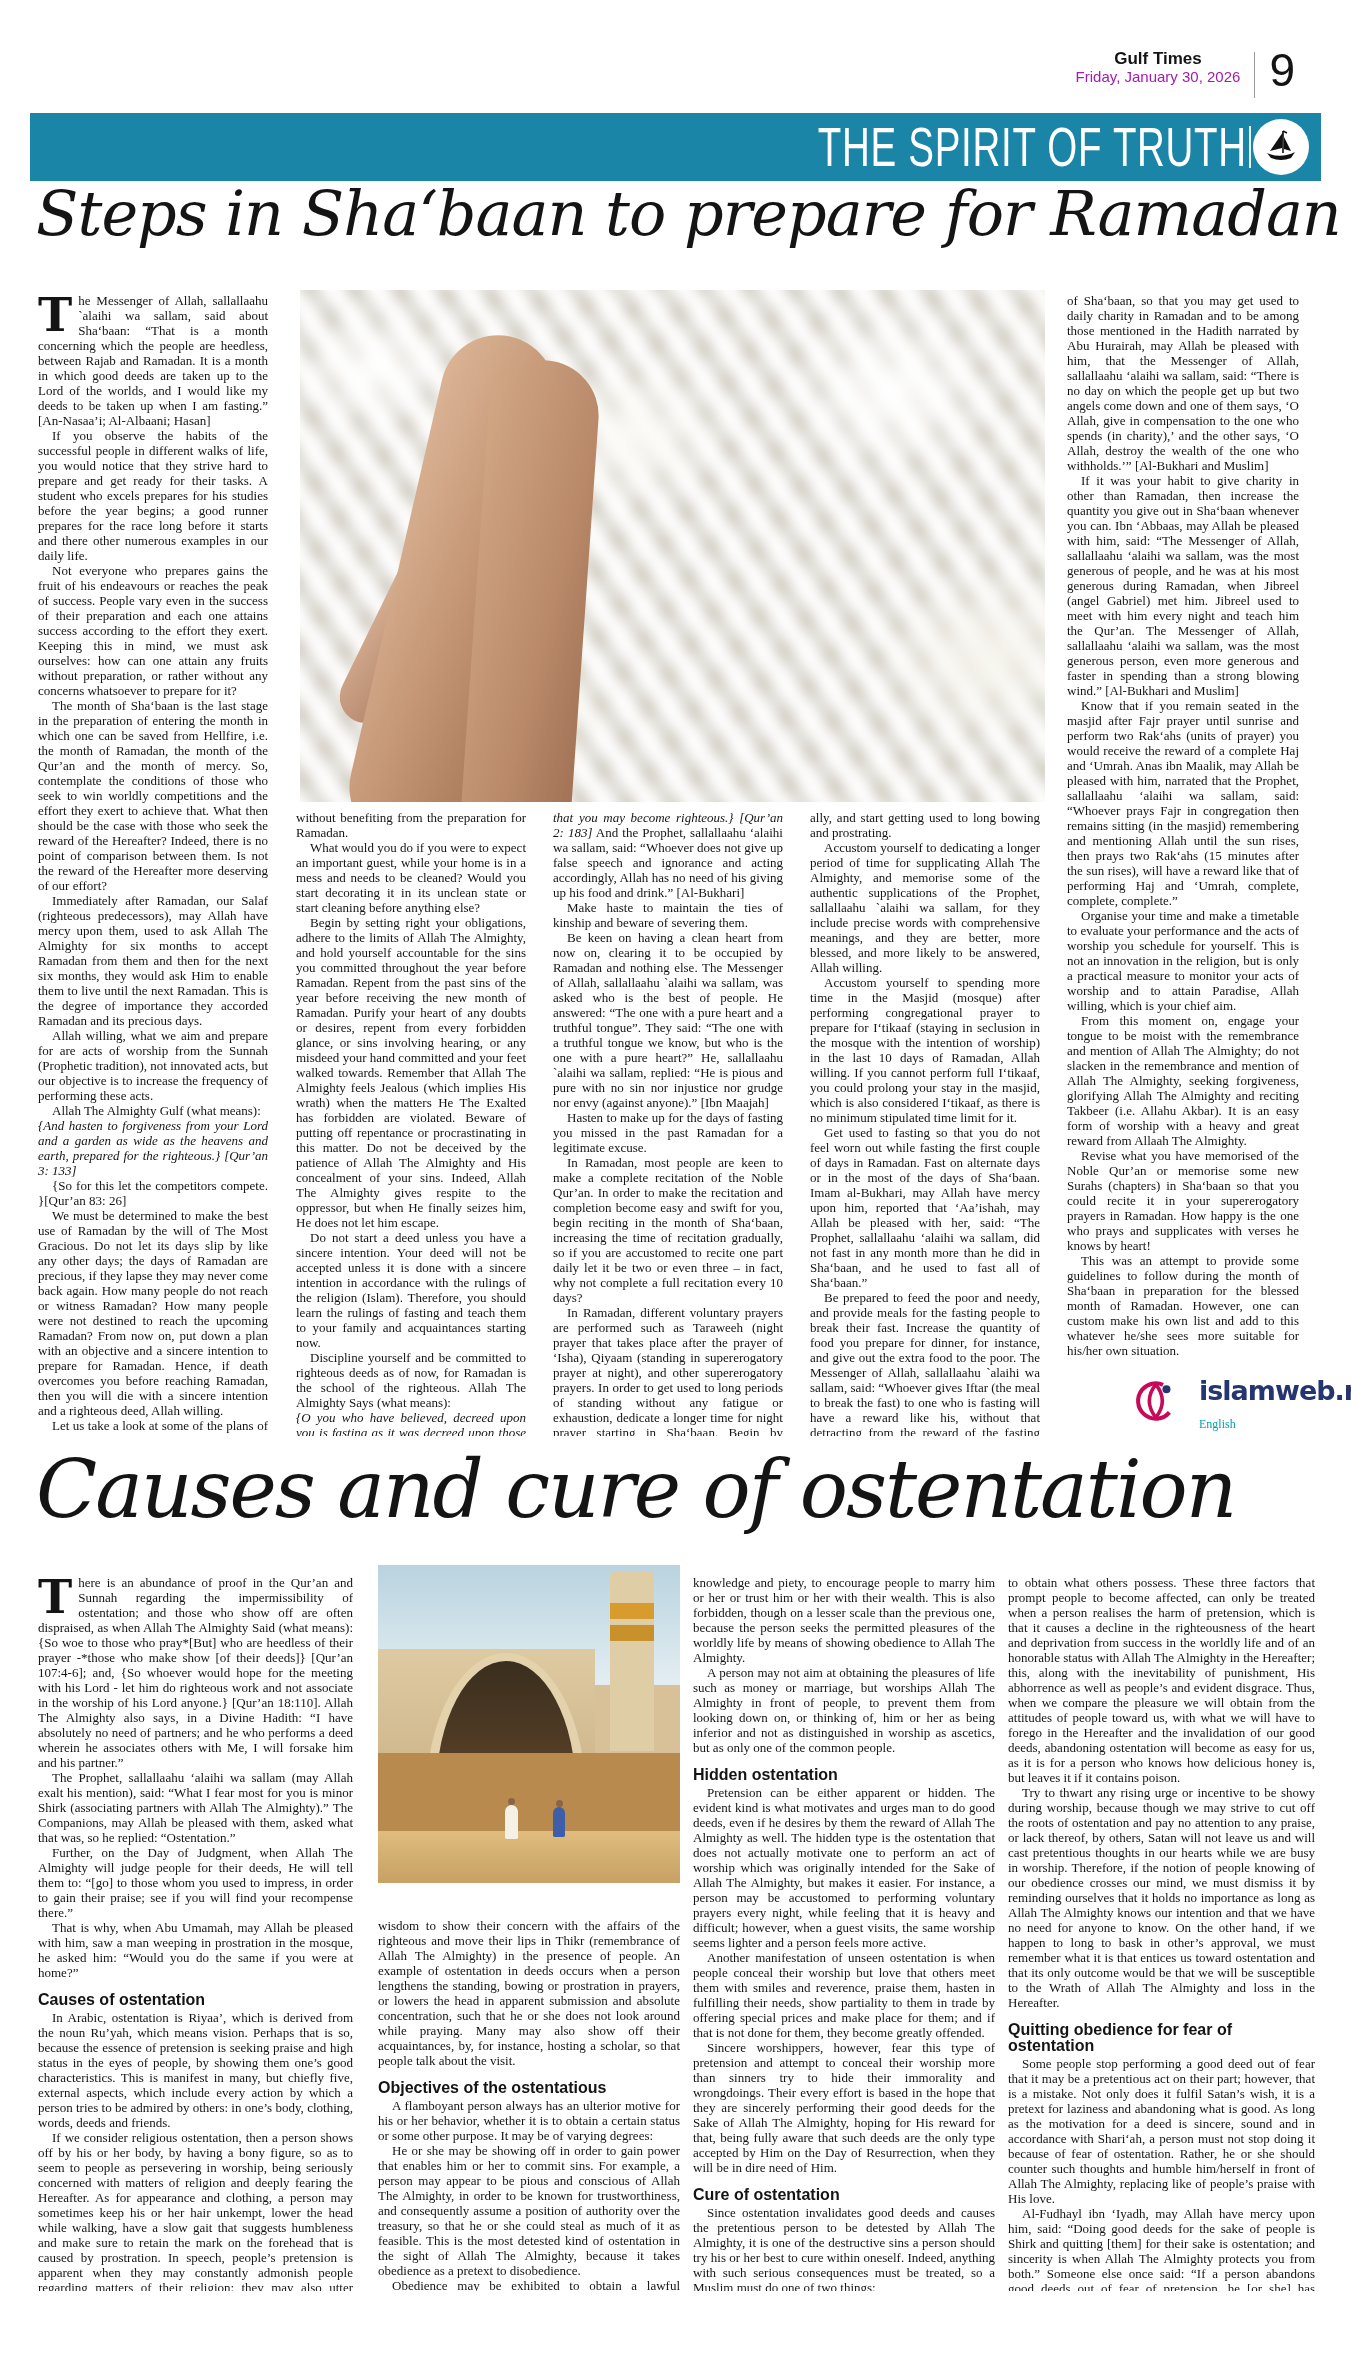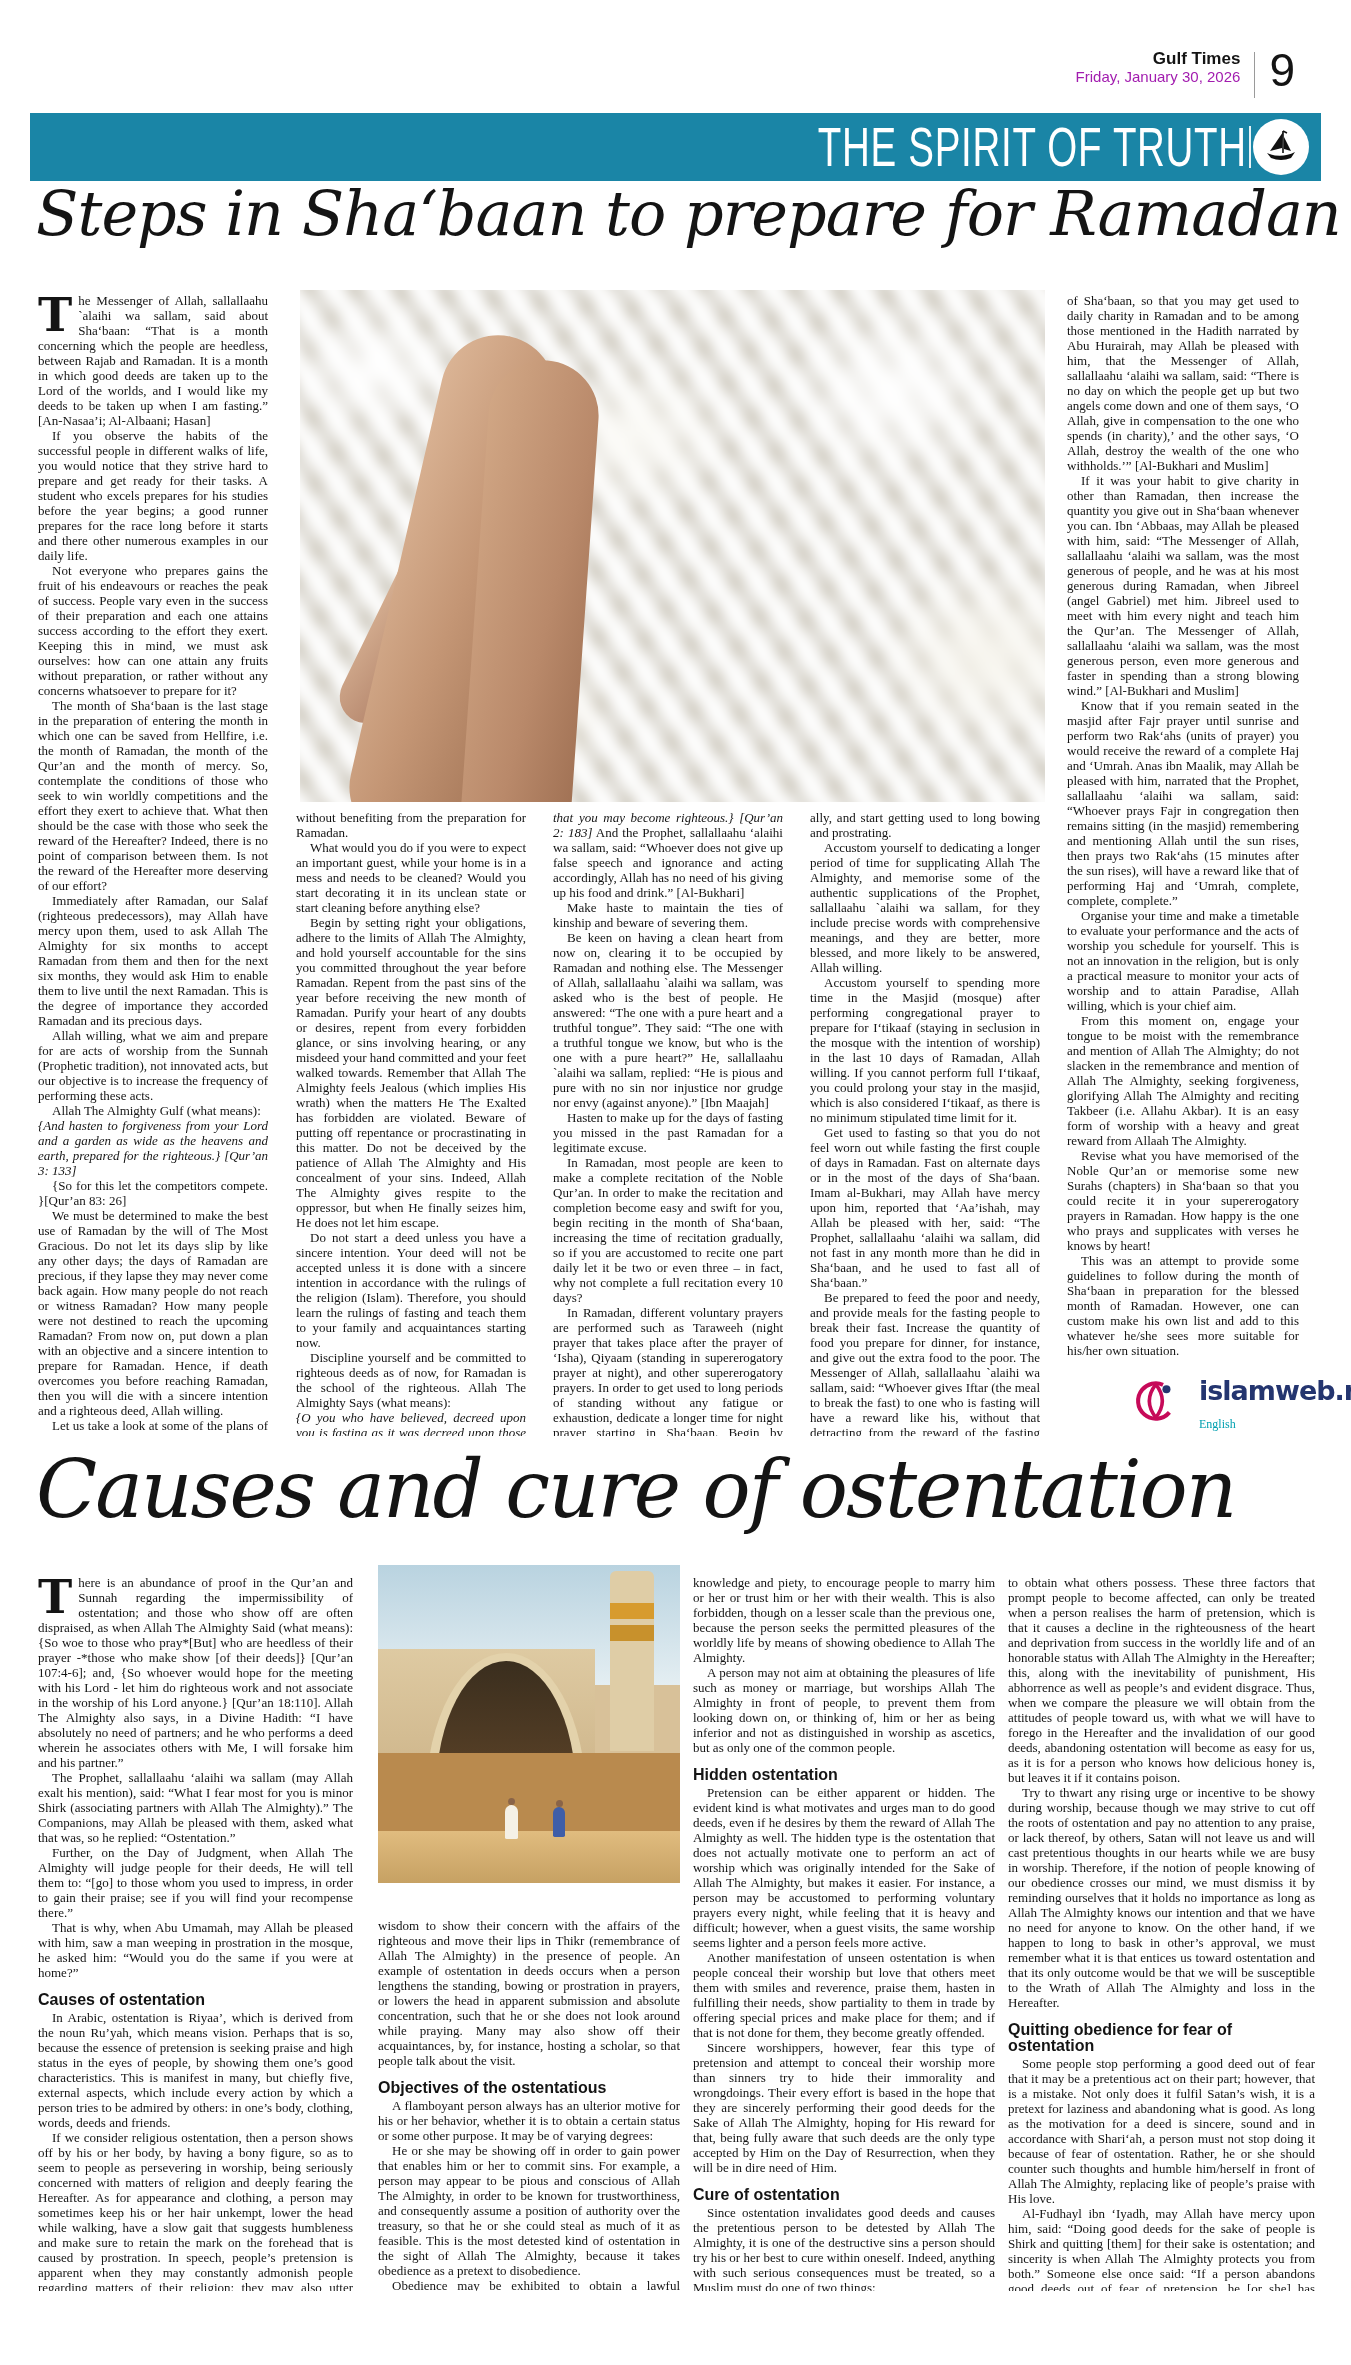--- a/index.html
+++ b/index.html
@@ -1,19 +1,19 @@
 <!DOCTYPE html>
 <html><head>
 <meta charset="utf-8">
 <style>
   html,body{margin:0;padding:0;background:#fff;}
   .page{position:relative;width:1351px;height:2365px;background:#fff;font-family:"Liberation Serif",serif;color:#141414;overflow:hidden;}
   
   .masthead{position:absolute;top:50px;right:56px;display:flex;align-items:flex-start;gap:14px;}
-  .mh-text{text-align:right;font-family:"Liberation Sans",sans-serif;}
+  .mh-text{text-align:center;font-family:"Liberation Sans",sans-serif;}
   .paper{font-weight:bold;font-size:17px;line-height:1.05;}
   .date{font-size:15px;line-height:1.25;color:#a21caf;}
   .mh-rule{width:1px;height:46px;background:#9a9a9a;margin-top:2px;}
   .pageno{font-family:"Liberation Sans",sans-serif;font-weight:400;font-size:46px;line-height:44px;margin-top:-2px;}
   
   .banner{position:absolute;left:30px;top:113px;width:1291px;height:68px;display:flex;align-items:center;justify-content:flex-end;gap:2px;padding-right:12px;box-sizing:border-box;}
   .banner-title{color:#fff;font-family:"Liberation Sans",sans-serif;font-size:55px;font-weight:400;letter-spacing:1px;white-space:nowrap;transform:scaleX(.7);transform-origin:right center;}
   .banner-sep{width:2px;height:42px;background:rgba(255,255,255,.9);}
   .banner-badge{width:56px;height:56px;background:#fff;border-radius:50%;display:flex;align-items:center;justify-content:center;flex:0 0 auto;}
   

